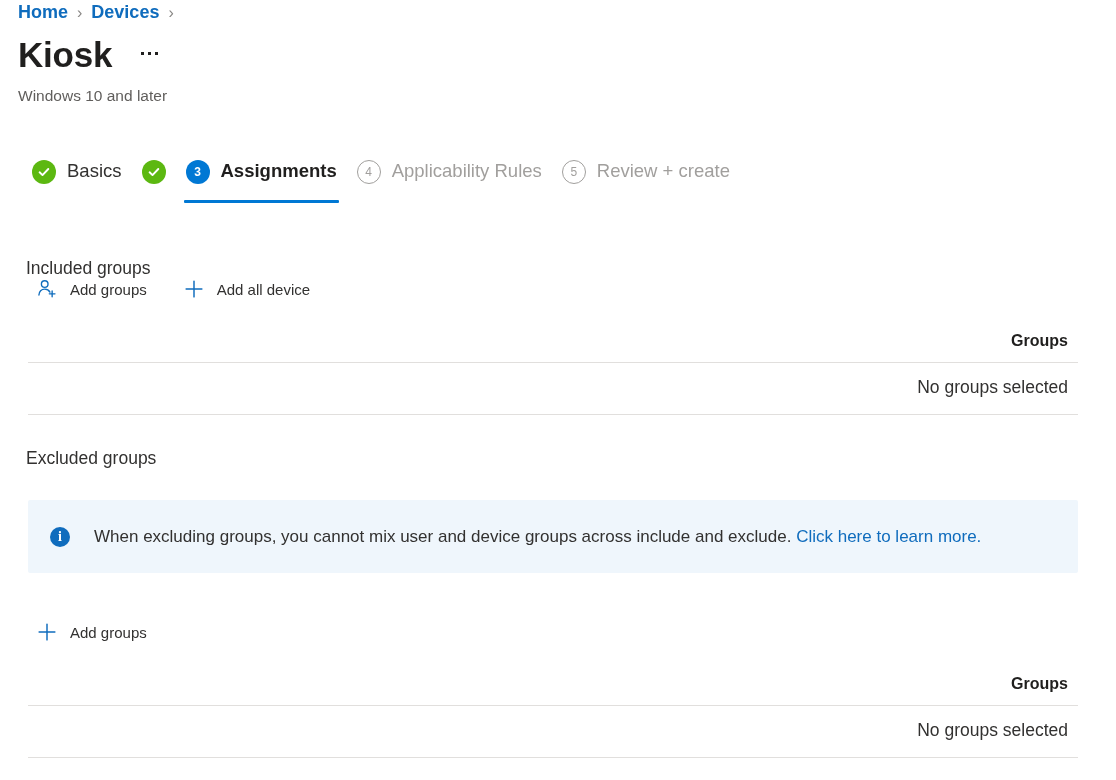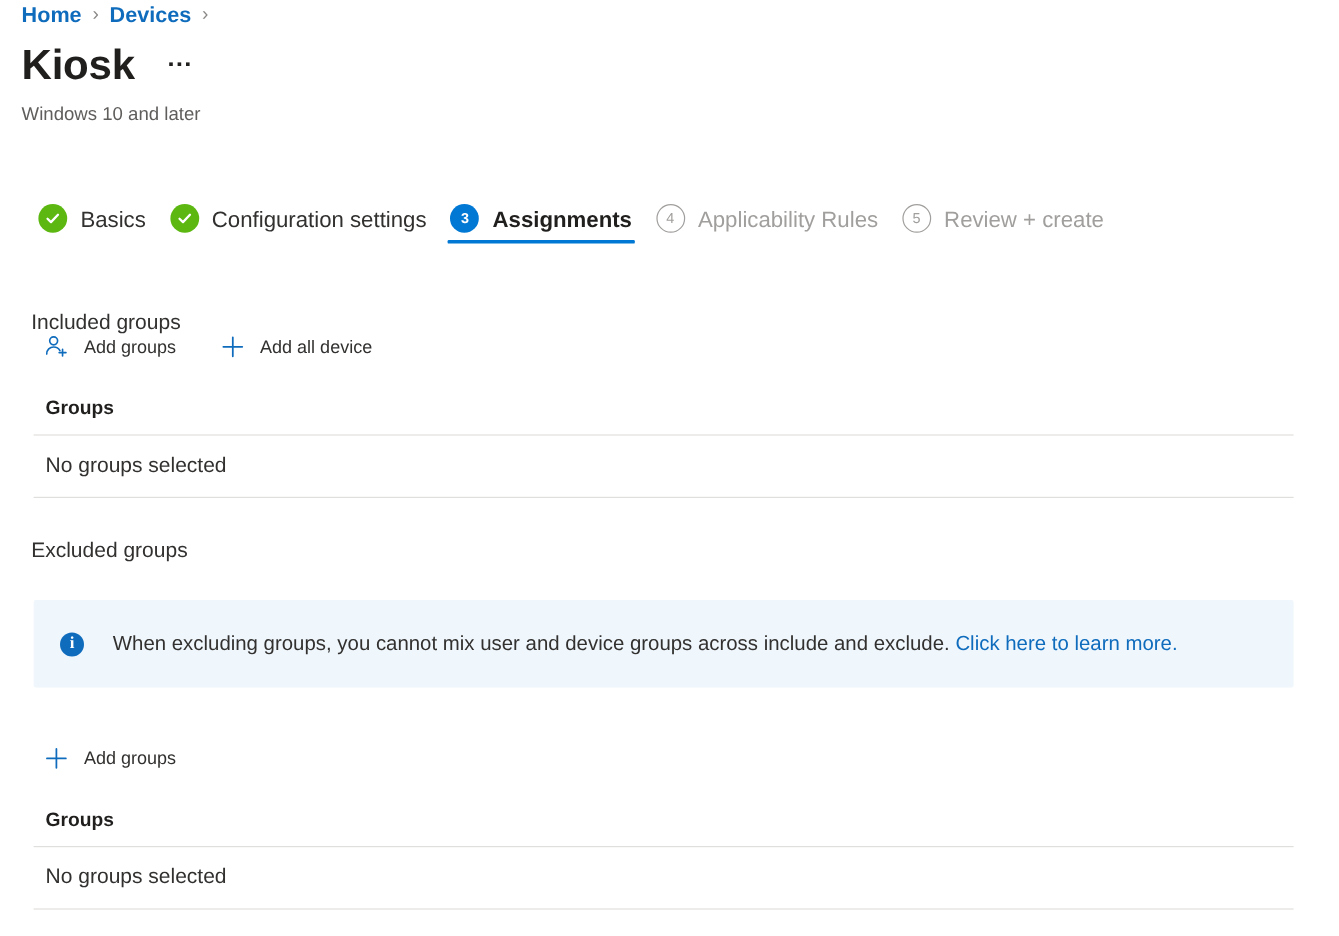--- a/index.html
+++ b/index.html
@@ -78,21 +78,21 @@
   .tabs {
     position: absolute;
     left: 22px;
     top: 160px;
     display: flex;
     align-items: flex-start;
     height: 50px;
   }
   .tab {
     display: flex;
-    align-items: flex-end;
+    align-items: flex-start;
     padding: 0 10px;
     height: 34px;
     cursor: pointer;
     position: relative;
   }
   .tab .badge {
     width: 24px;
     height: 24px;
     border-radius: 50%;
     flex: 0 0 24px;
@@ -184,20 +184,21 @@
   .cmd-btn .cmd-label {
     margin-left: 10px;
     white-space: nowrap;
   }
 
   
   .grp-table {
     position: absolute;
     left: 28px;
     width: 1050px;
+    text-align: right;
   }
   #included-table { top: 328px; }
   #excluded-table { top: 671px; }
 
   .grp-head {
     font-size: 16px;
     font-weight: 700;
     color: #201f1e;
     padding: 4px 10px 12px 10px;
   }
@@ -280,21 +281,20 @@
     </span>
     <span class="tab-label">Basics</span>
   </div>
 
   <div class="tab">
     <span class="badge done">
       <svg width="14" height="14" viewBox="0 0 14 14" aria-hidden="true">
         <path d="M2.6 7.3 L5.5 10.1 L11.3 4.0" fill="none" stroke="#ffffff" stroke-width="1.9" stroke-linecap="round" stroke-linejoin="round"></path>
       </svg>
     </span>
-    <span class="tab-label">Configuration settings</span>
   </div>
 
   <div class="tab is-active">
     <span class="badge active">3</span>
     <span class="tab-label">Assignments</span>
     <span class="underline"></span>
   </div>
 
   <div class="tab is-disabled">
     <span class="badge pending">4</span>

